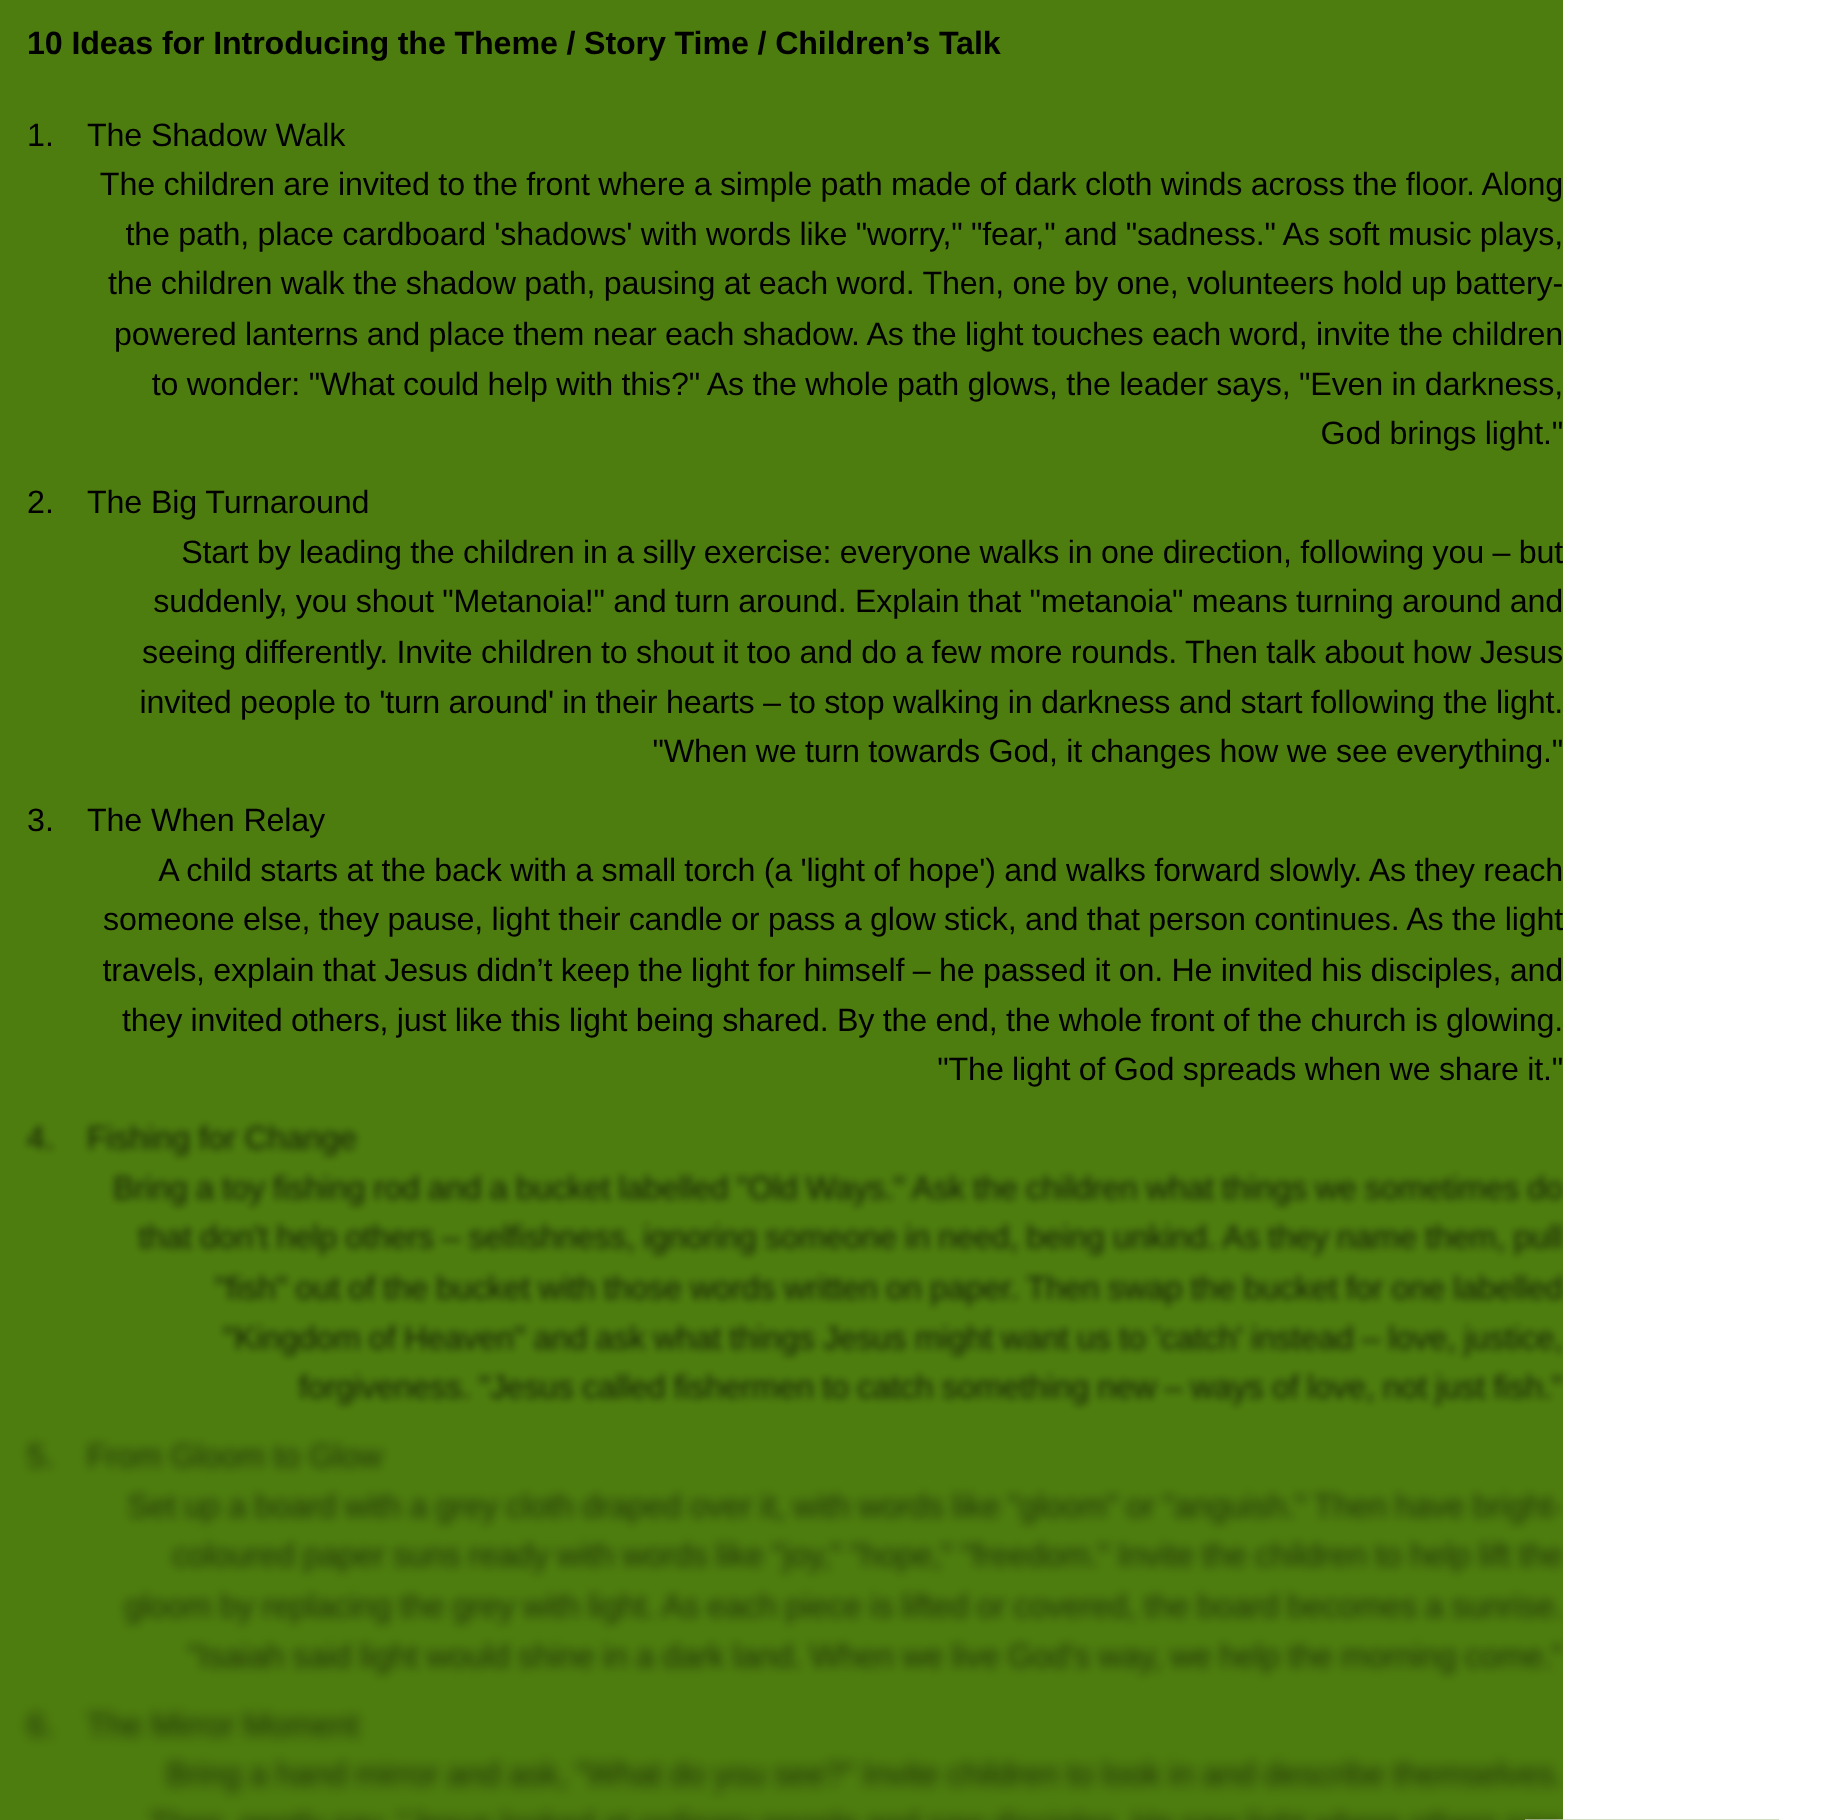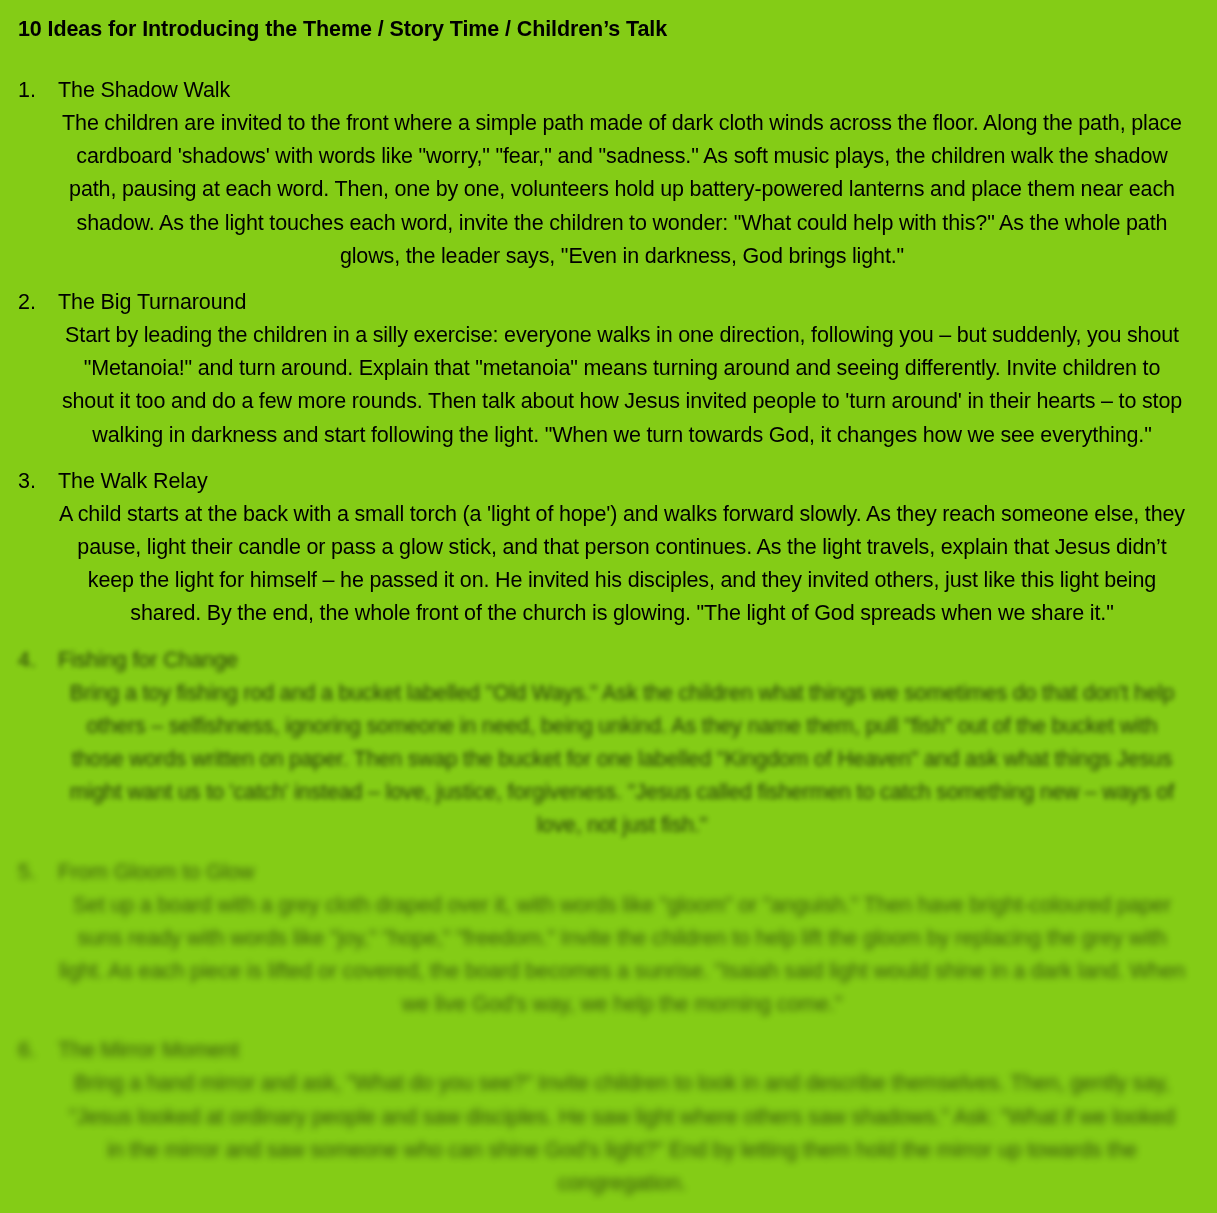--- a/index.html
+++ b/index.html
@@ -8,23 +8,23 @@
     padding: 0;
     background: #ffffff;
   }
   body {
     font-family: "Liberation Sans", sans-serif;
     color: #000000;
     -webkit-font-smoothing: antialiased;
   }
   .page {
     position: relative;
-    width: 1217px;
+    width: 1042px;
     height: 1213px;
-    background: #84cc16;
+    background: #4d7c0f;
     overflow: hidden;
     box-sizing: border-box;
     padding: 0;
   }
   .doc-title {
     font-size: 21.5px;
     font-weight: bold;
     letter-spacing: -0.1px;
     color: #000;
     margin: 0;
@@ -62,21 +62,21 @@
     line-height: 33px;
     color: #000;
     letter-spacing: -0.1px;
   }
   .item-body {
     font-size: 21.5px;
     line-height: 33.2px;
     color: #000;
     letter-spacing: -0.12px;
     max-width: 1128px;
-    text-align: center;
+    text-align: right;
     word-spacing: -0.2px;
   }
   
   .list-wrap {
     margin-top: 30px;
   }
 
   
   .blur-1 {
     filter: blur(2.6px);
@@ -110,21 +110,21 @@
     </li>
 
     <li class="item">
       <span class="item-number">2.</span>
       <div class="item-heading">The Big Turnaround</div>
       <div class="item-body">Start by leading the children in a silly exercise: everyone walks in one direction, following you – but suddenly, you shout "Metanoia!" and turn around. Explain that "metanoia" means turning around and seeing differently. Invite children to shout it too and do a few more rounds. Then talk about how Jesus invited people to 'turn around' in their hearts – to stop walking in darkness and start following the light. "When we turn towards God, it changes how we see everything."</div>
     </li>
 
     <li class="item">
       <span class="item-number">3.</span>
-      <div class="item-heading">The Walk Relay</div>
+      <div class="item-heading">The When Relay</div>
       <div class="item-body">A child starts at the back with a small torch (a 'light of hope') and walks forward slowly. As they reach someone else, they pause, light their candle or pass a glow stick, and that person continues. As the light travels, explain that Jesus didn’t keep the light for himself – he passed it on. He invited his disciples, and they invited others, just like this light being shared. By the end, the whole front of the church is glowing. "The light of God spreads when we share it."</div>
     </li>
 
     <li class="item blur-1">
       <span class="item-number">4.</span>
       <div class="item-heading">Fishing for Change</div>
       <div class="item-body">Bring a toy fishing rod and a bucket labelled "Old Ways." Ask the children what things we sometimes do that don't help others – selfishness, ignoring someone in need, being unkind. As they name them, pull "fish" out of the bucket with those words written on paper. Then swap the bucket for one labelled "Kingdom of Heaven" and ask what things Jesus might want us to 'catch' instead – love, justice, forgiveness. "Jesus called fishermen to catch something new – ways of love, not just fish."</div>
     </li>
 
     <li class="item blur-2">

